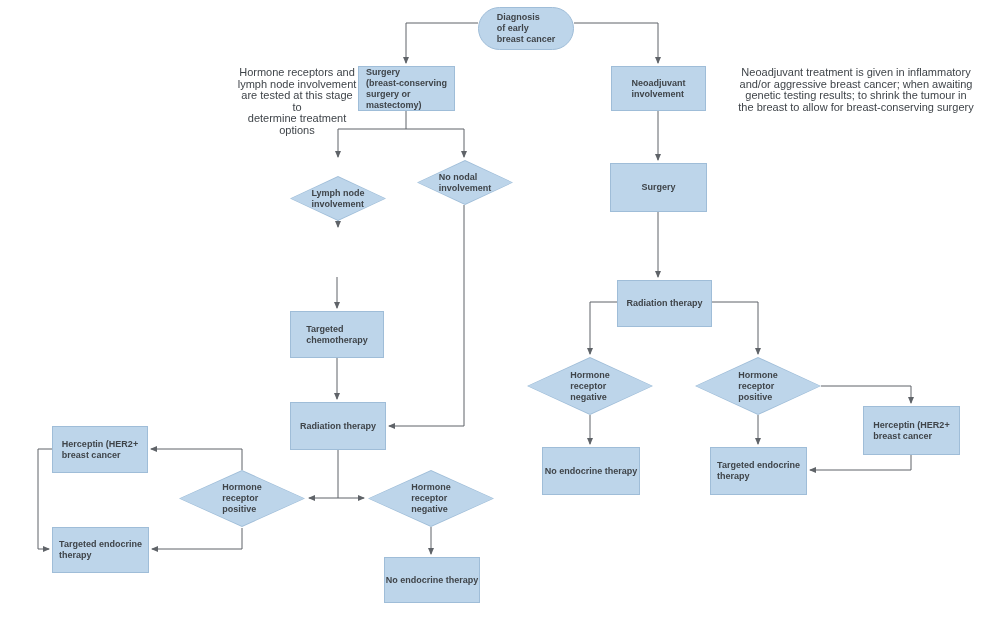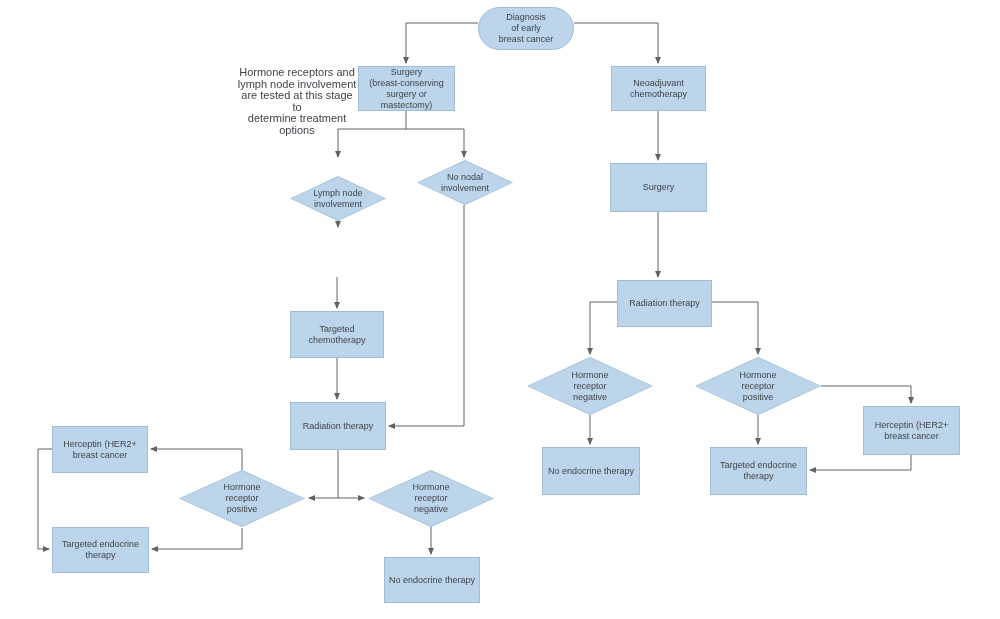--- a/index.html
+++ b/index.html
@@ -11,22 +11,23 @@
   }
   html,body{margin:0;padding:0;background:var(--bg);}
   #canvas{
     position:relative;width:1000px;height:619px;background:var(--bg);
     font-family:"Liberation Sans", sans-serif;overflow:hidden;
   }
   .edges{position:absolute;left:0;top:0;width:1000px;height:619px;}
   .edge{fill:none;stroke:var(--edge);stroke-width:1;}
   .node{
     position:absolute;display:flex;align-items:center;justify-content:center;
-    text-align:center;font-size:9px;line-height:11px;color:var(--text);
+    font-size:9px;line-height:11px;color:var(--text);
     box-sizing:border-box;
+    font-weight:bold;
   }
   .node .label{position:relative;z-index:1;white-space:pre-line;}
   .box{background:var(--fill);border:1px solid var(--border);}
   .stadium{background:var(--fill);border:1px solid var(--border);border-radius:22px;}
   .diamond{background:transparent;border:none;}
   .diamond .shape{
     position:absolute;inset:0;background:var(--border);
     clip-path:polygon(50% 0,100% 50%,50% 100%,0 50%);
   }
   .diamond .shape::after{
@@ -138,23 +139,27 @@
     <span class="label">Targeted endocrine
 therapy</span>
   </div>
 
   <div class="node box" style="left:384px;top:557px;width:96px;height:46px">
     <span class="label">No endocrine therapy</span>
   </div>
 
   <div class="node box" style="left:611px;top:66px;width:95px;height:45px">
     <span class="label">Neoadjuvant
-chemotherapy</span>
+involvement</span>
   </div>
 
+  <div class="annotation" style="left:716px;top:67px;width:280px">Neoadjuvant treatment is given in inflammatory
+and/or aggressive breast cancer; when awaiting
+genetic testing results; to shrink the tumour in
+the breast to allow for breast-conserving surgery</div>
 
   <div class="node box" style="left:610px;top:163px;width:97px;height:49px">
     <span class="label">Surgery</span>
   </div>
 
   <div class="node box" style="left:617px;top:280px;width:95px;height:47px">
     <span class="label">Radiation therapy</span>
   </div>
 
   <div class="node diamond" style="left:527px;top:357px;width:126px;height:58px">

